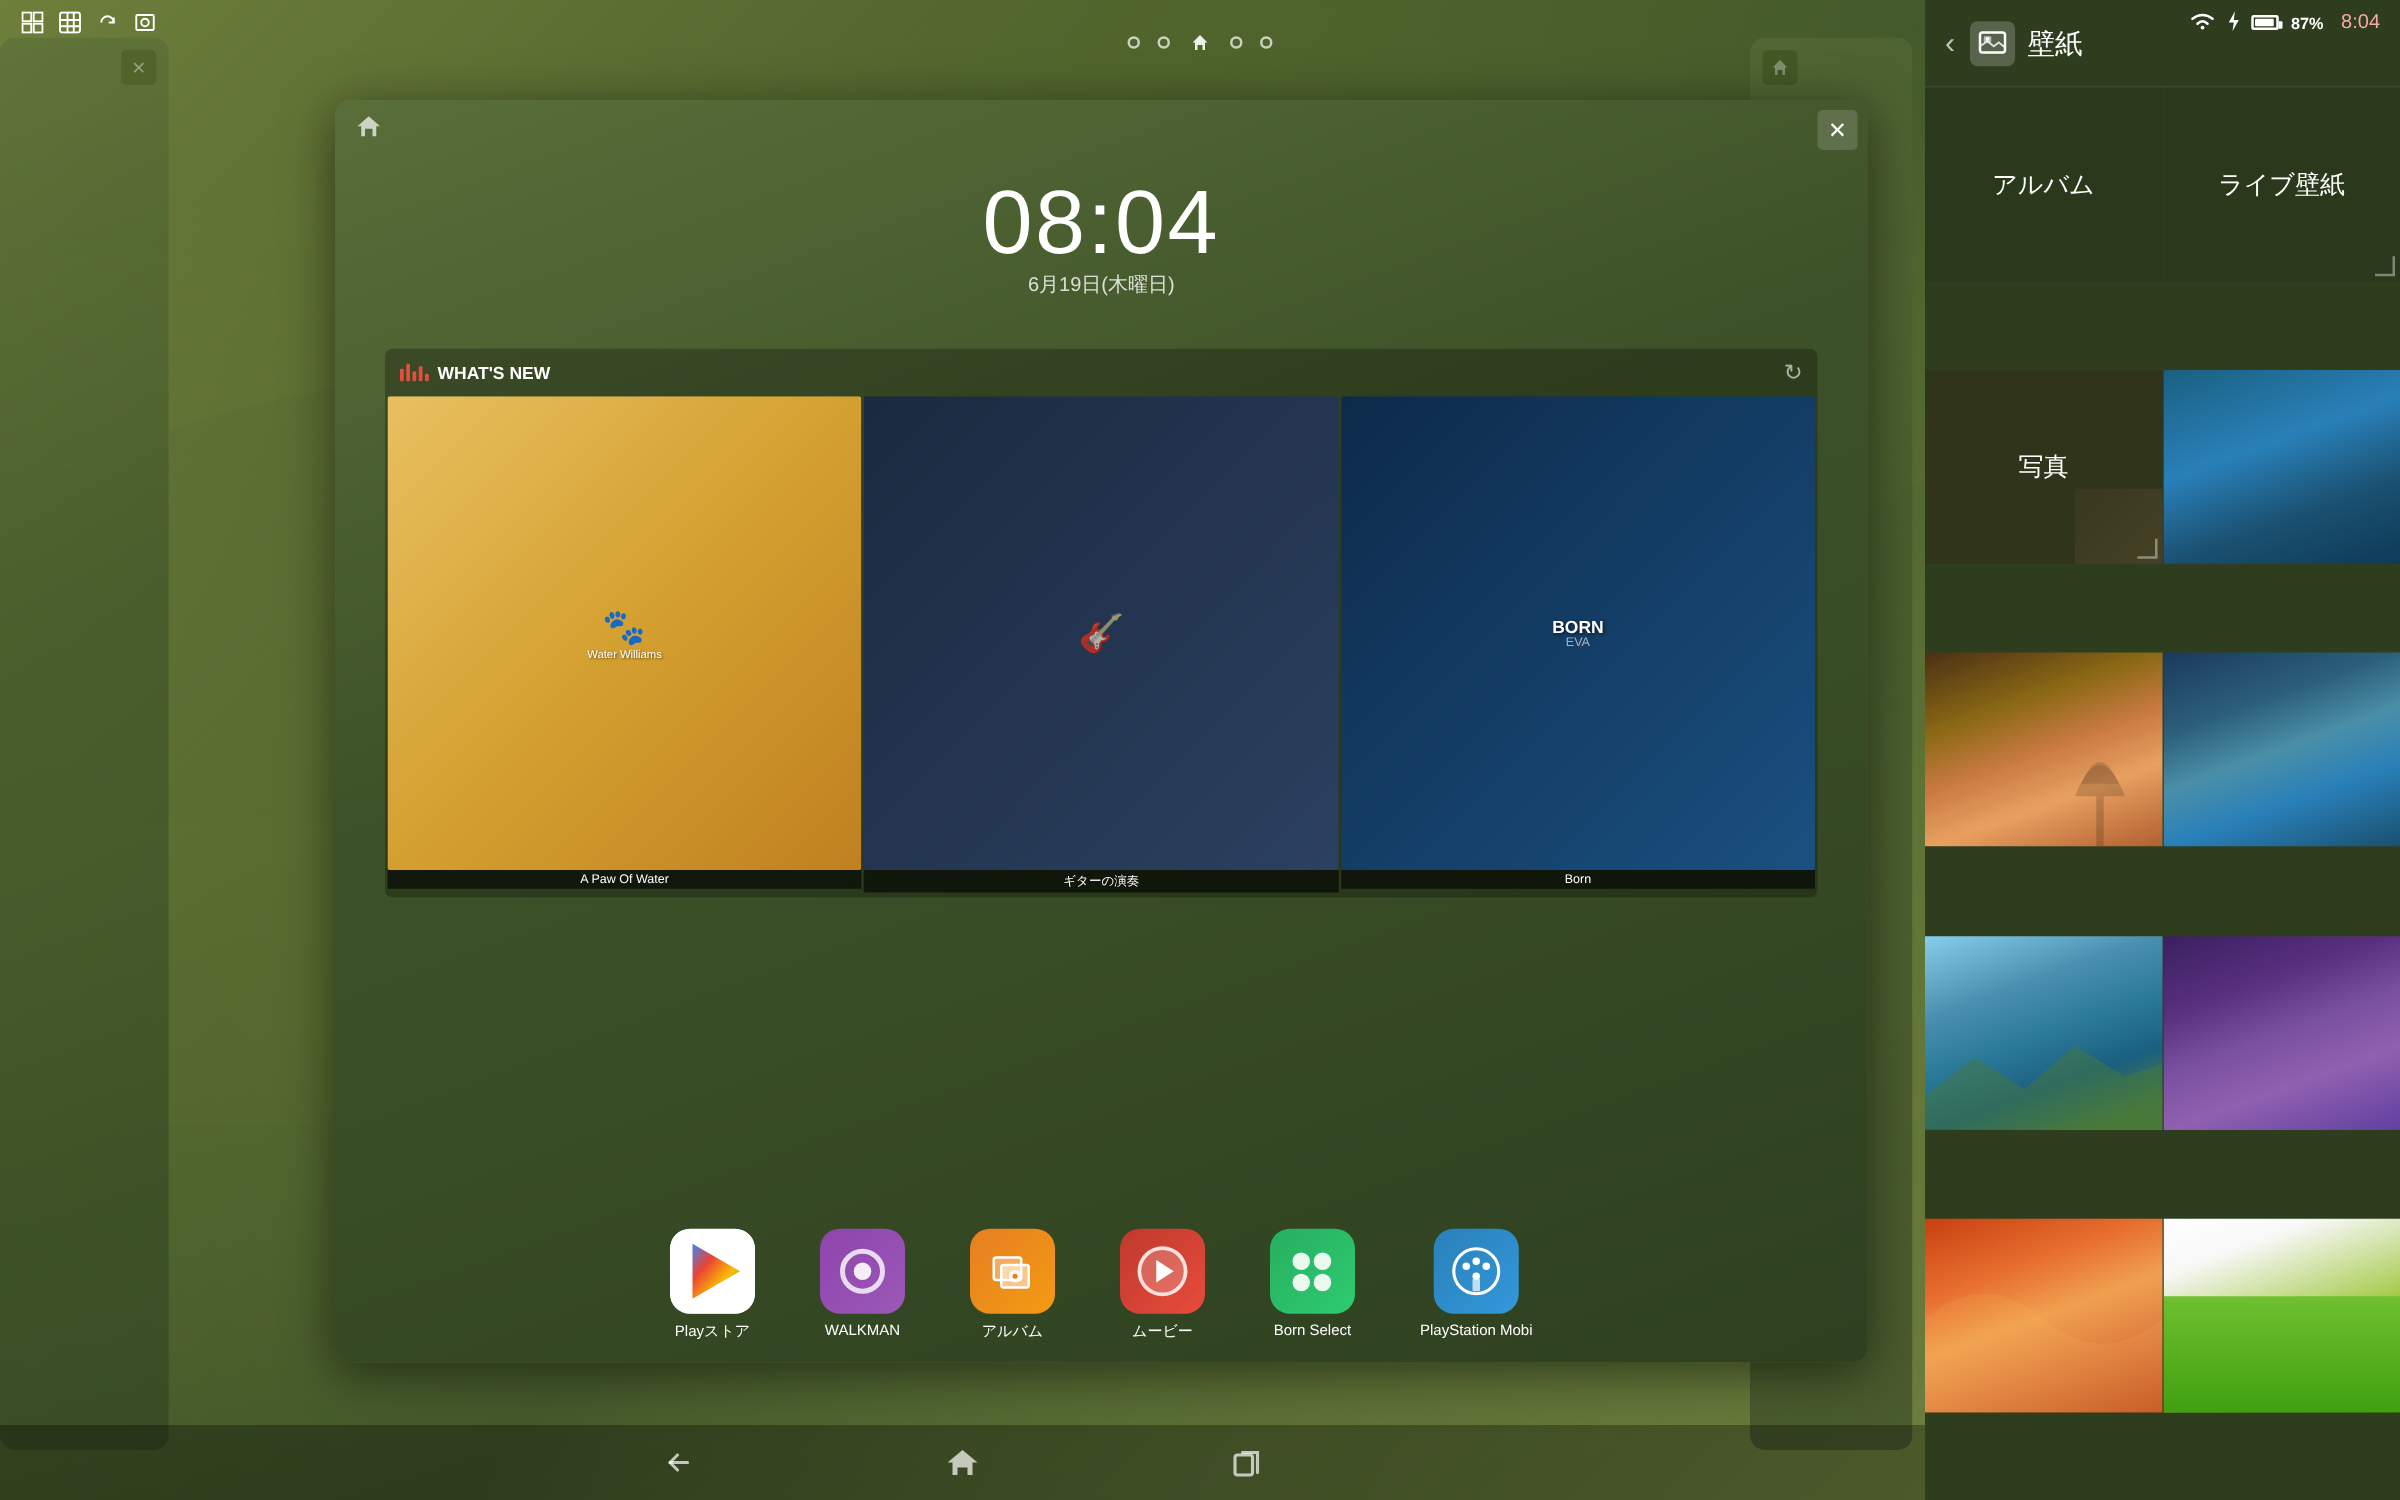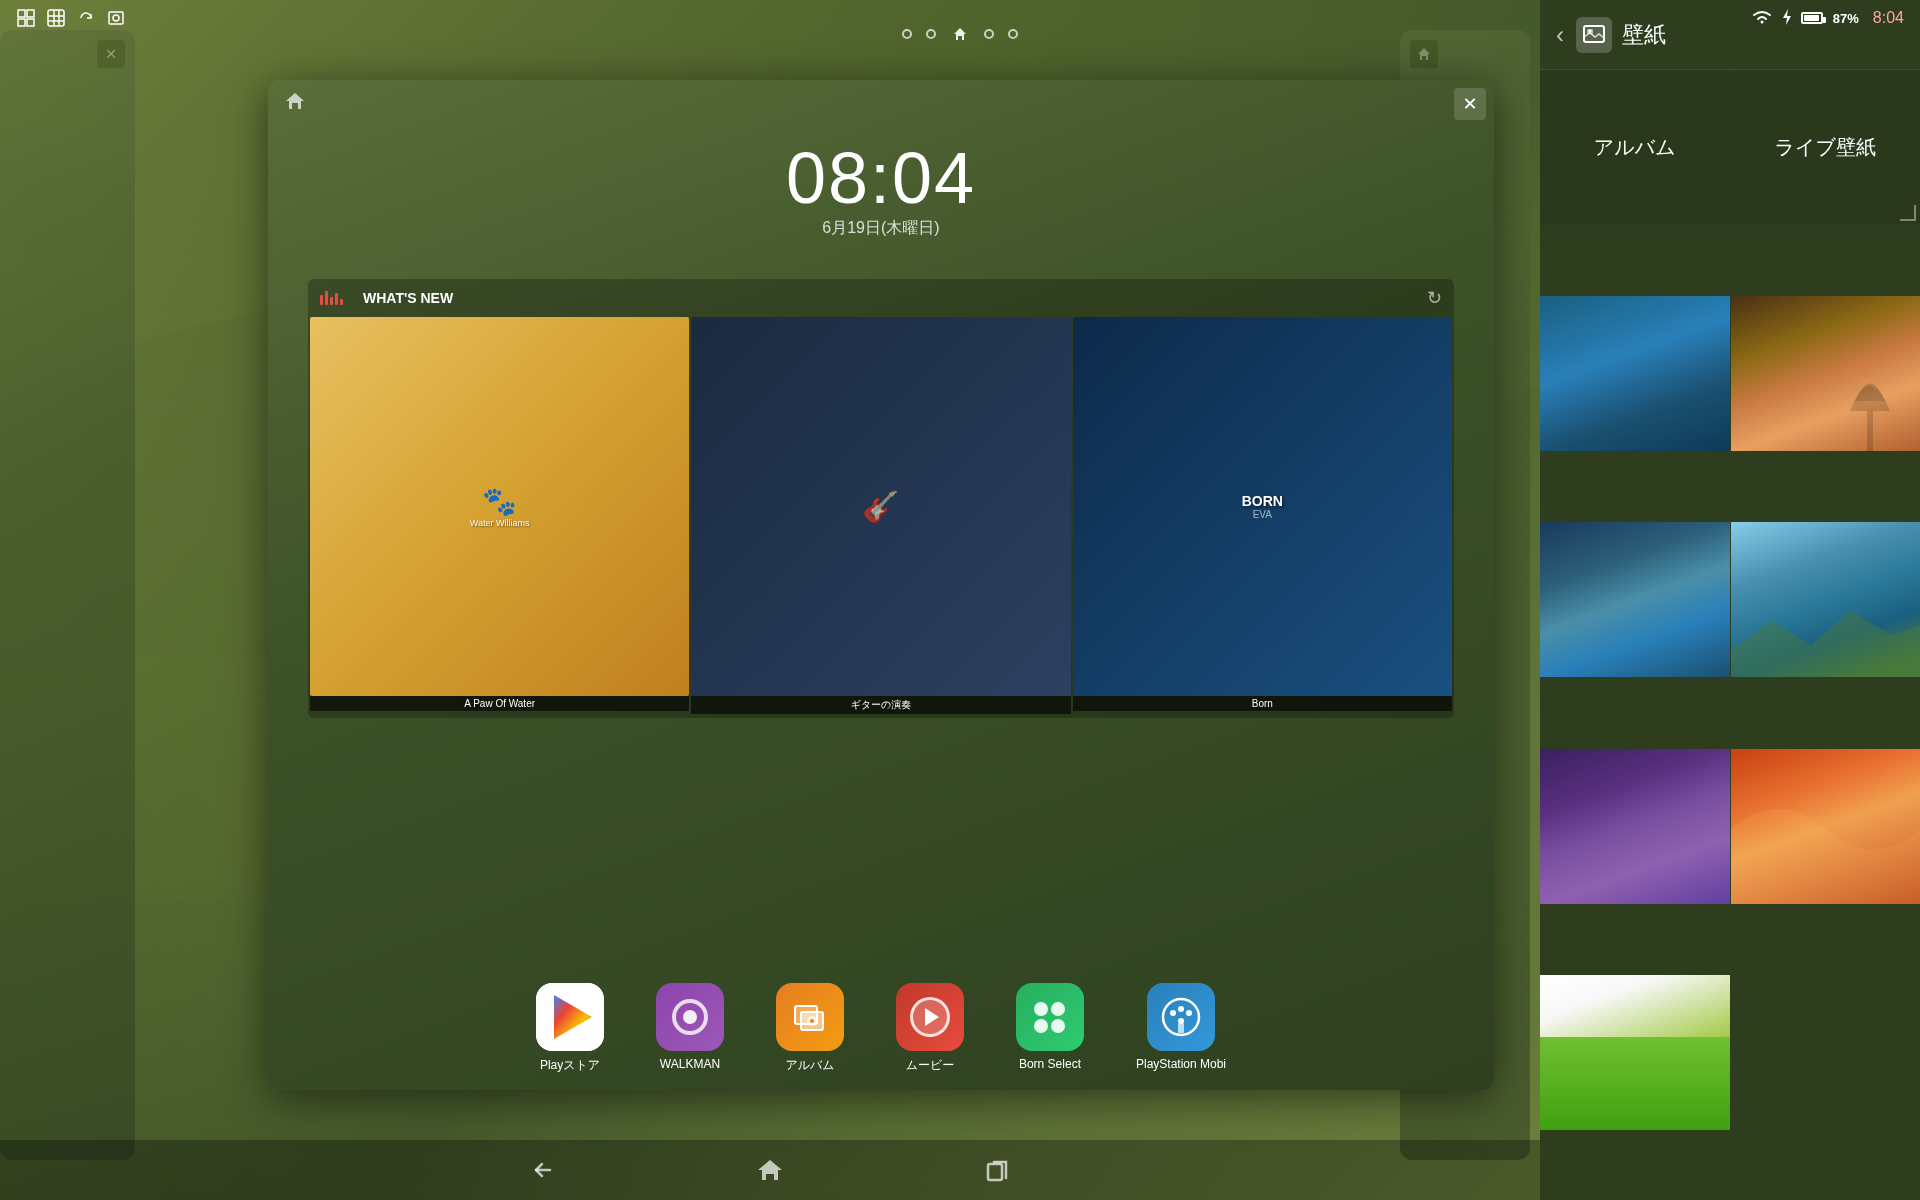--- a/index.html
+++ b/index.html
@@ -199,21 +199,21 @@
       padding: 8px 12px;
       justify-content: space-between;
     }
 
     .whats-new-title {
       color: white;
       font-size: 14px;
       font-weight: bold;
       display: flex;
       align-items: center;
-      gap: 20px;
+      gap: 7px;
     }
 
     .bars-icon {
       display: flex;
       gap: 2px;
       align-items: flex-end;
     }
 
     .bars-icon span {
       display: block;
@@ -945,20 +945,26 @@
 
     <div class="wallpaper-option" style="background:#2e3d1e; height:155px;">
       <div class="wallpaper-option-label top-option">アルバム</div>
     </div>
 
     <div class="wallpaper-option" style="background:#2e3d1e; height:155px;">
       <div class="wallpaper-option-label top-option">ライブ壁紙</div>
       <div class="wp-corner-arrow"></div>
     </div>
 
+    <div class="wallpaper-option" style="background:#3a3020; height:155px; position:relative; overflow:hidden;">
+
+      <div style="position:absolute; bottom:0; right:0; width:70px; height:60px; background:linear-gradient(135deg, #5a4030, #8a6040); opacity:0.7;"></div>
+      <div class="wallpaper-option-label">写真</div>
+      <div class="wp-corner-arrow"></div>
+    </div>
 
     <div class="wallpaper-option wp-blue-water" style="height:155px;">
     </div>
 
     <div class="wallpaper-option wp-sunset" style="height:155px;">
       <svg class="tree-silhouette" viewBox="0 0 60 100" fill="rgba(0,0,0,0.4)">
         <rect x="27" y="60" width="6" height="40"></rect>
         <path d="M10 60 Q30 10 50 60 Z"></path>
         <path d="M15 50 Q30 15 45 50 Z"></path>
       </svg>

